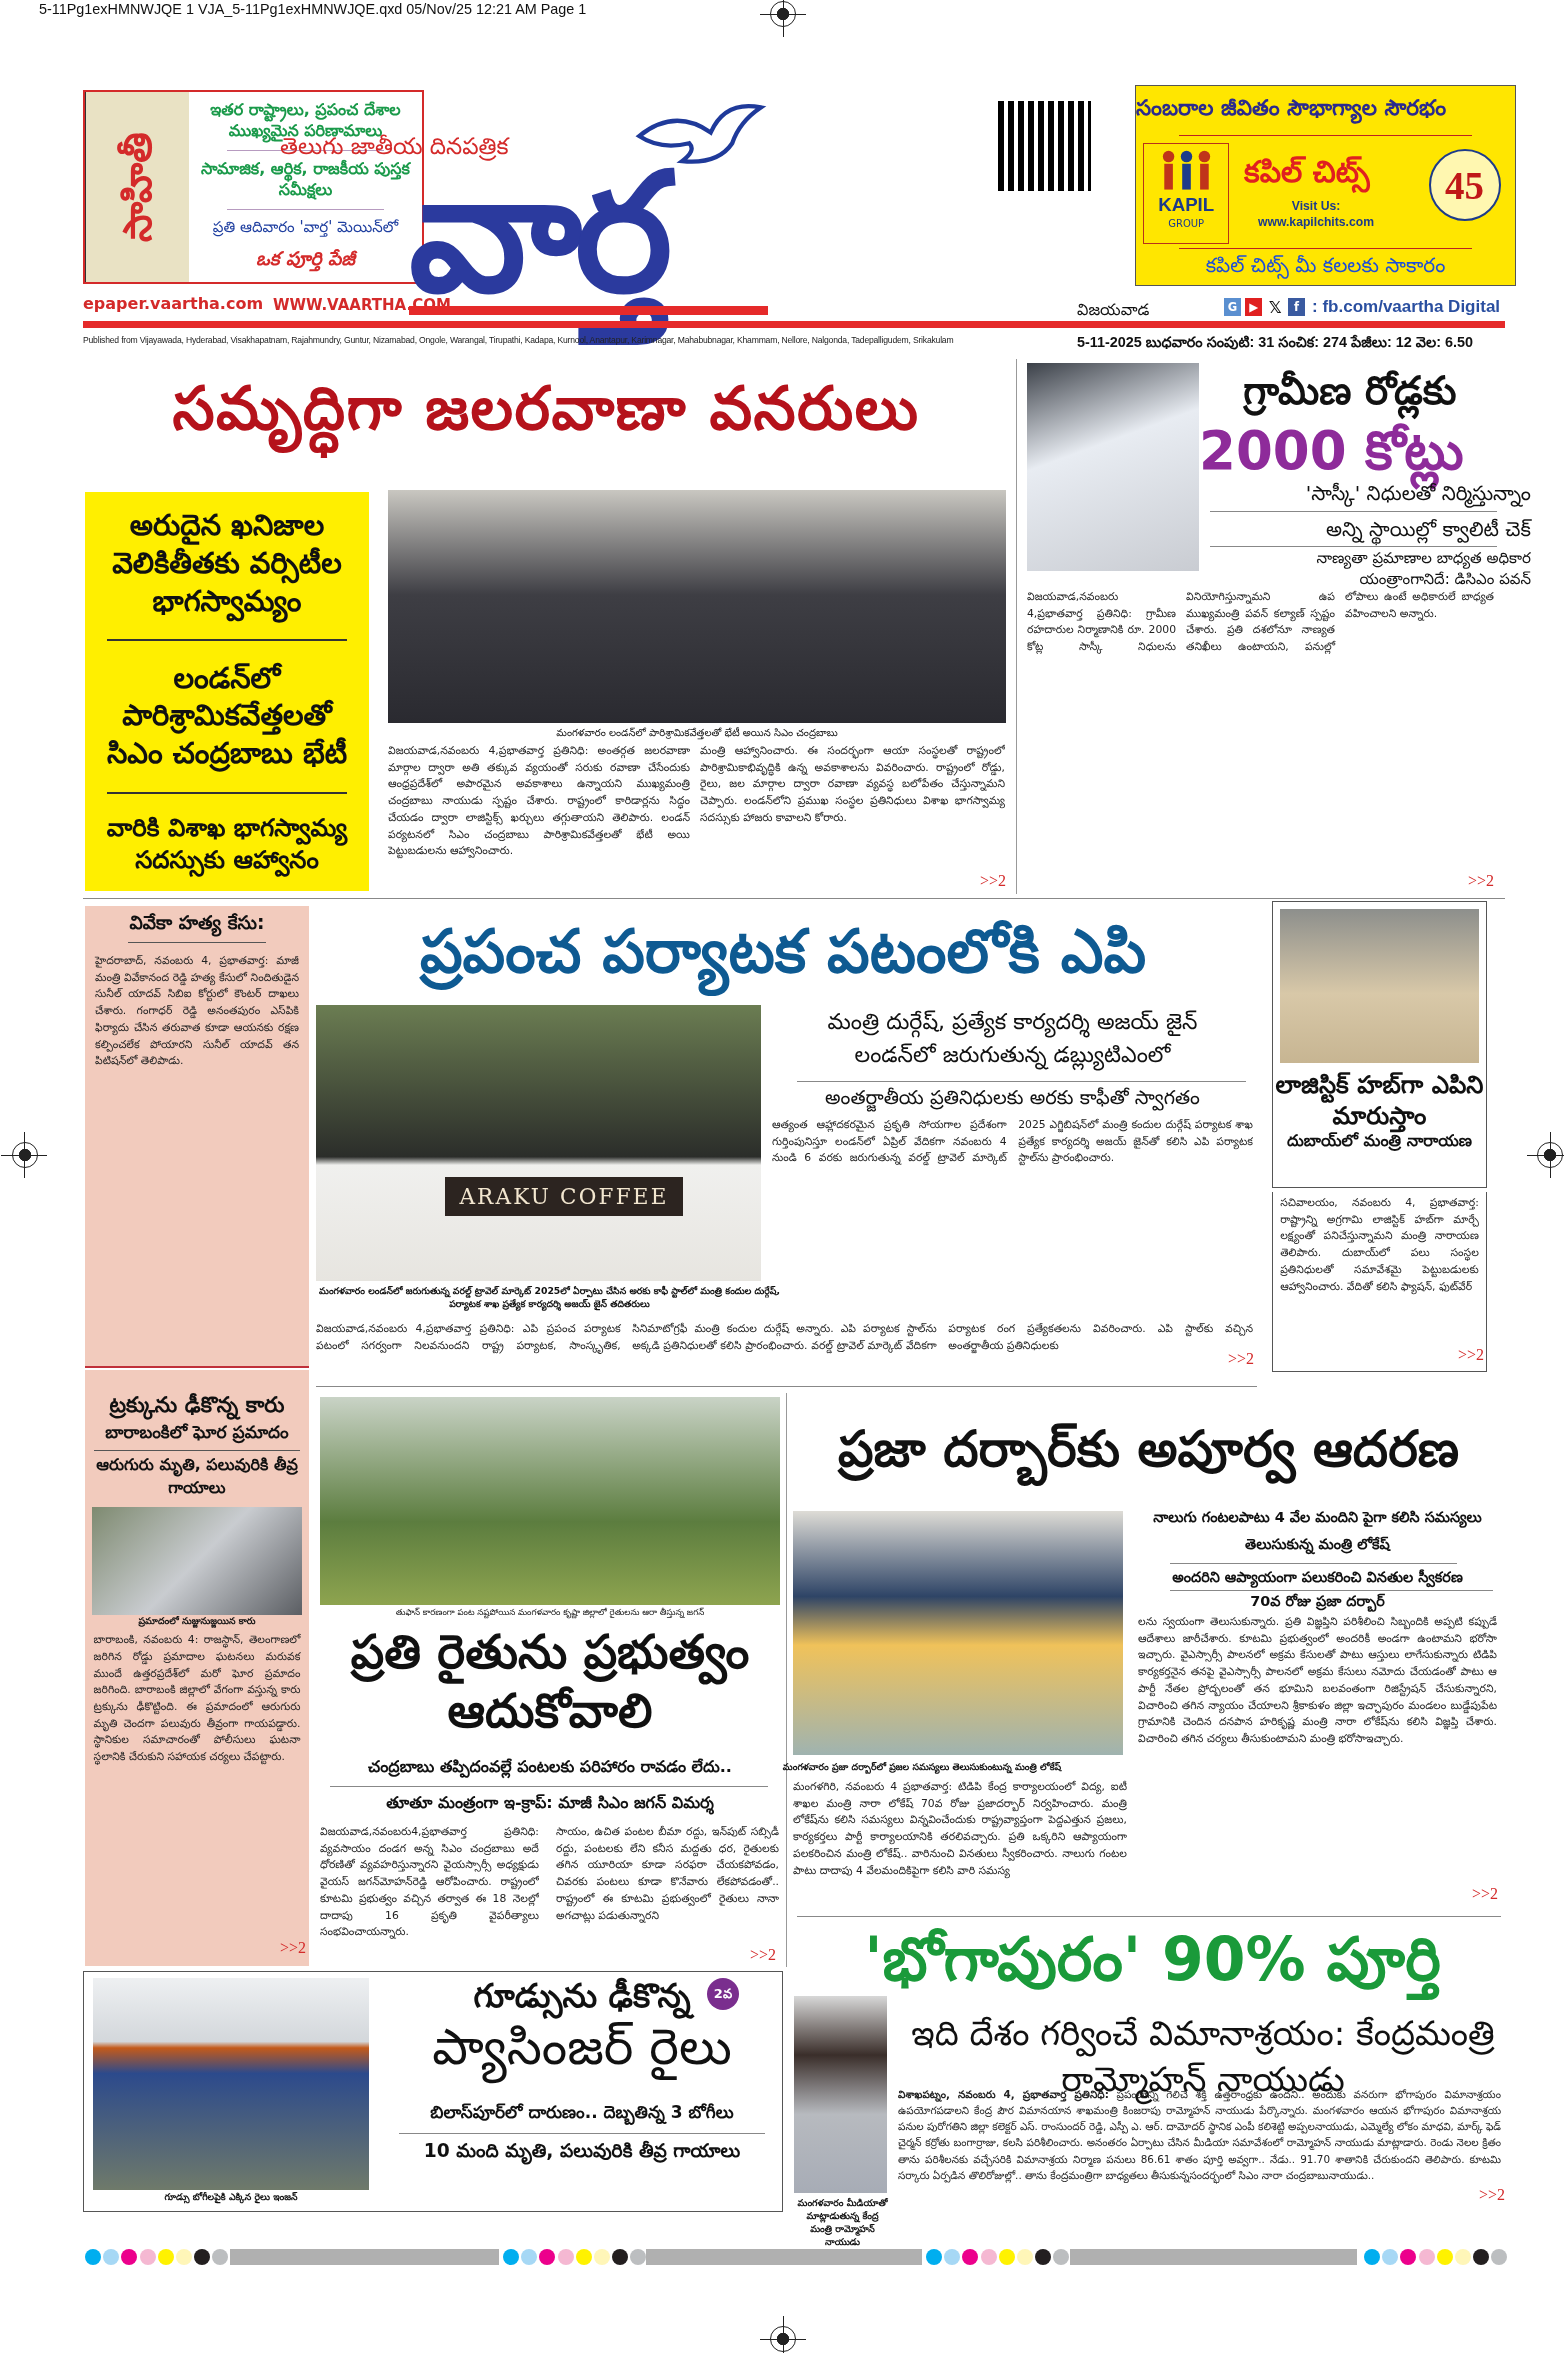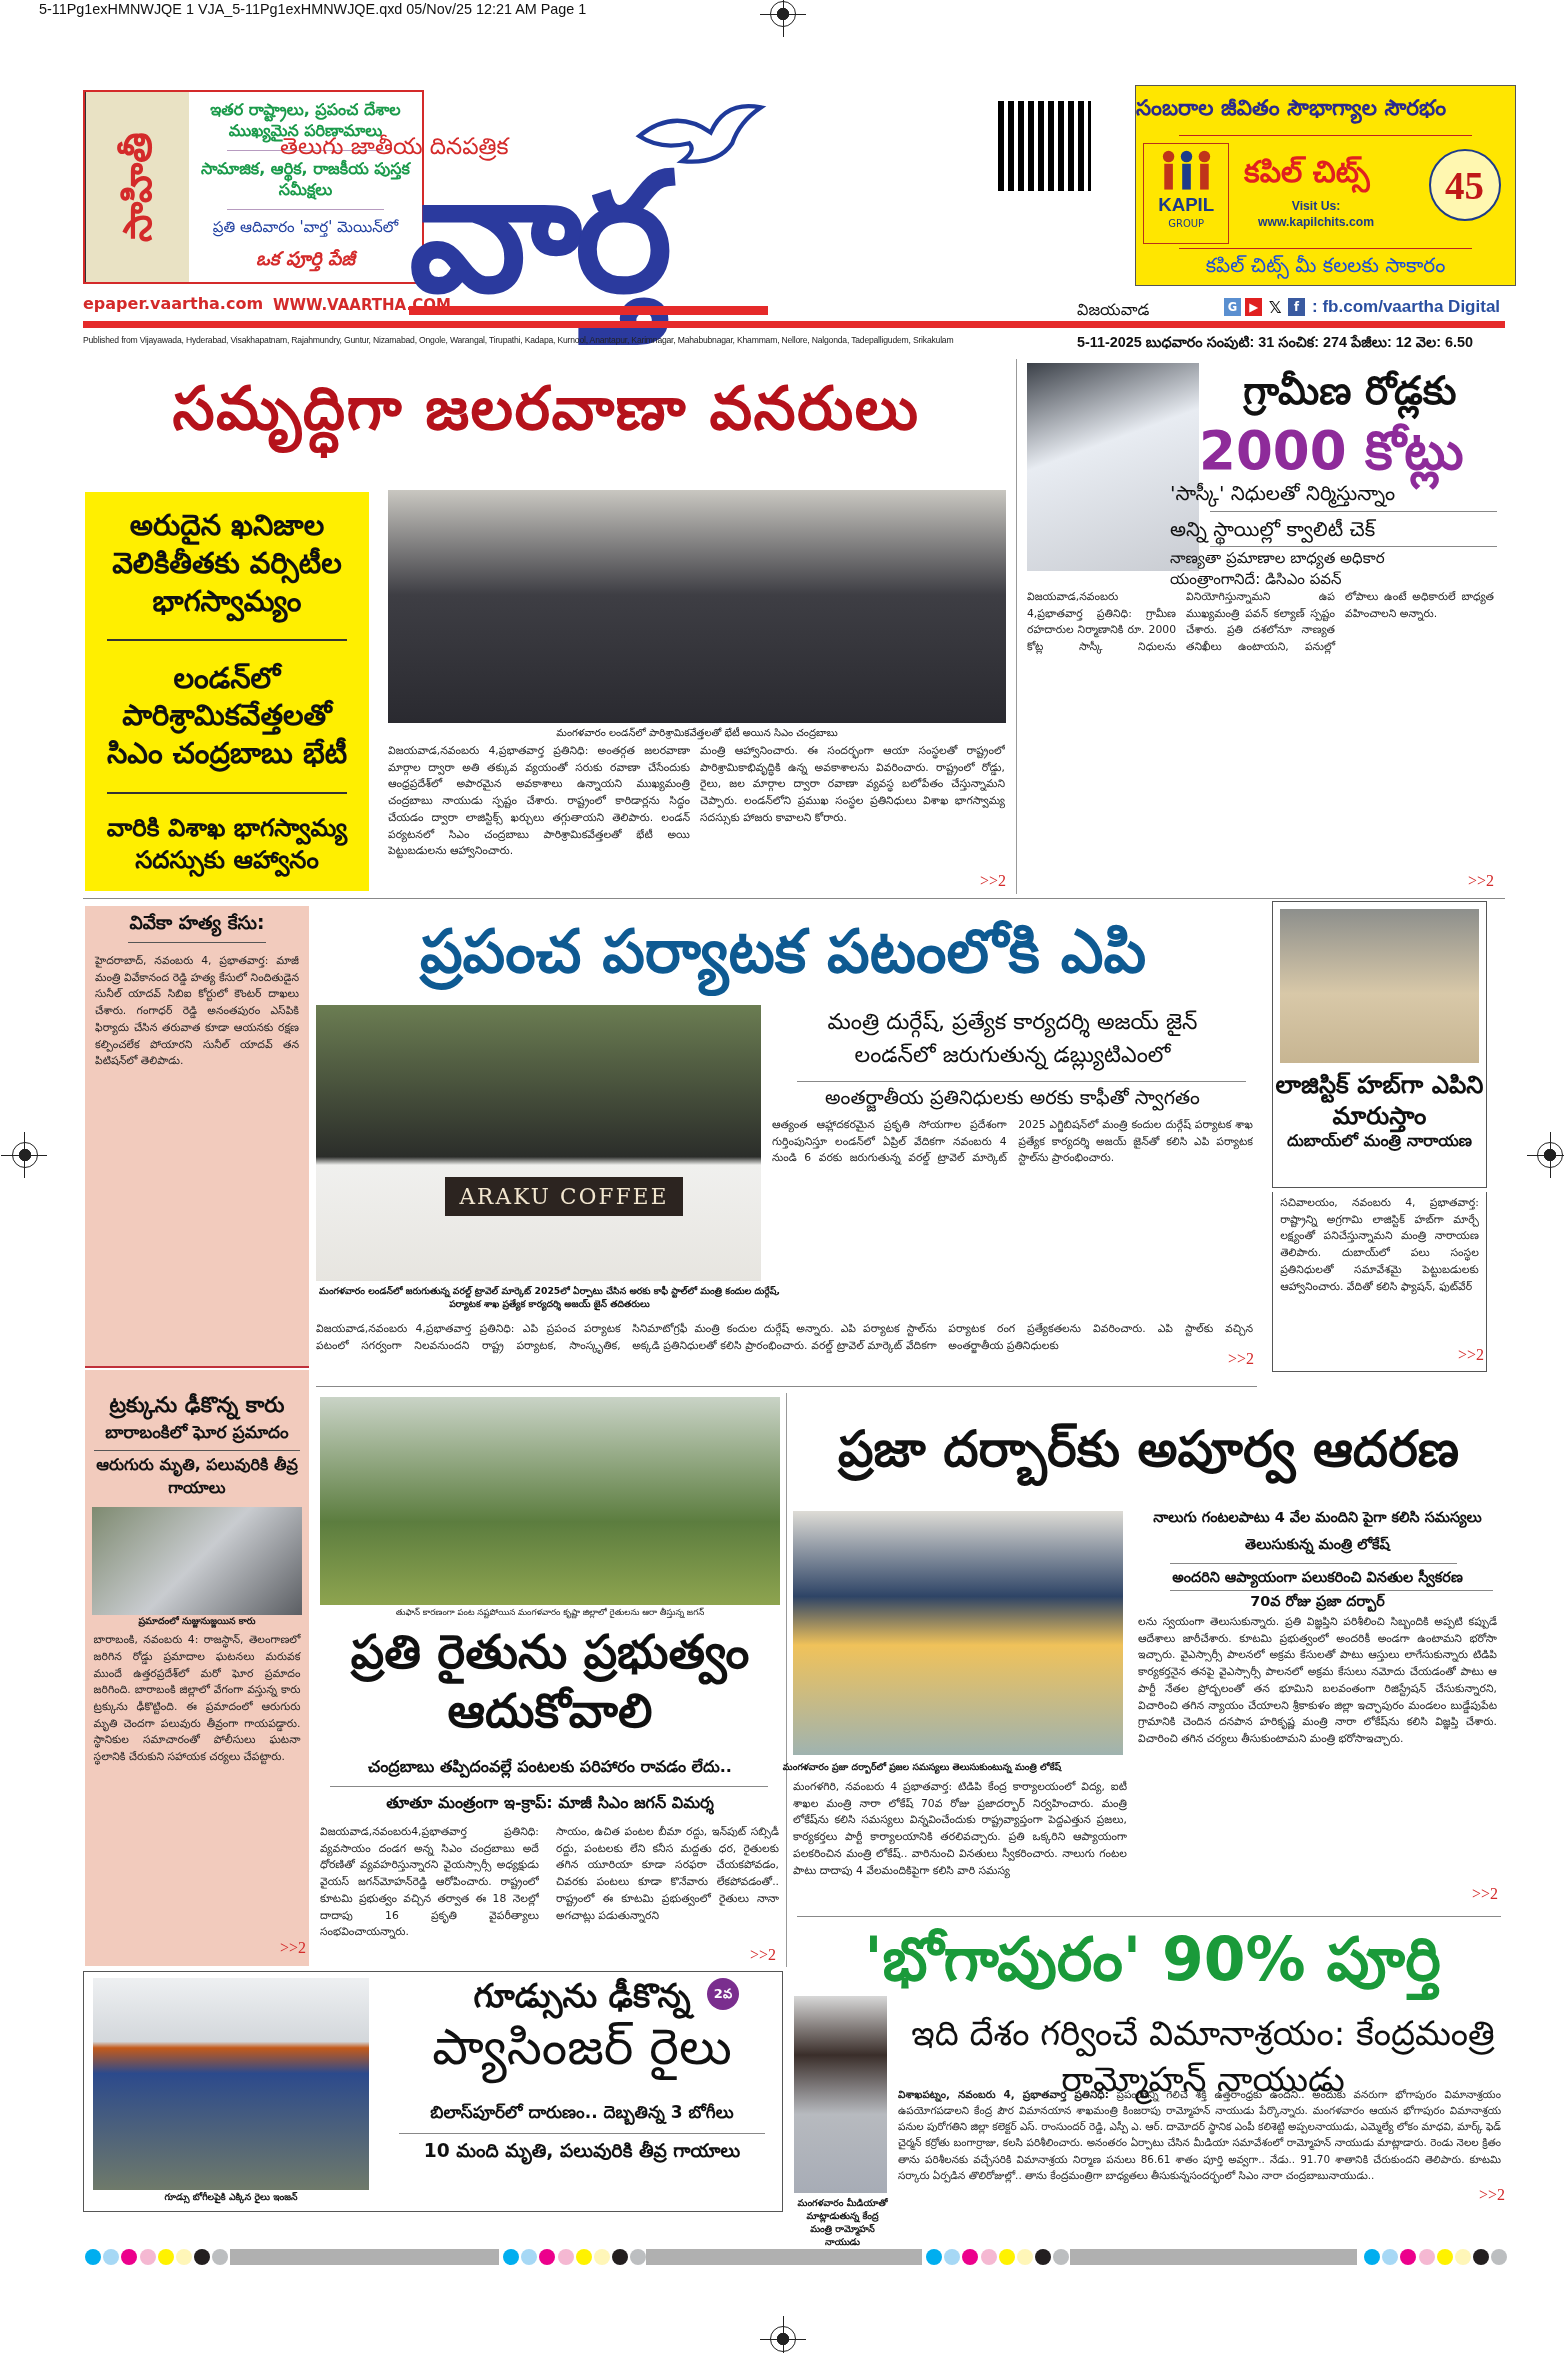--- a/index.html
+++ b/index.html
@@ -48,21 +48,21 @@
 .yellow .s{font-weight:bold;font-size:24.4px;line-height:1.3}
 .yellow hr{border:none;border-top:2.2px solid #333;margin:2.9px 14.4px}
 .cap{font-size:10px;text-align:center;font-weight:bold}
 .body{font-size:10.8px;line-height:1.55;color:#222;text-align:justify;overflow:hidden}
 .body b{font-weight:bold}
 .more{color:#d42a2a;font-family:"Liberation Serif",serif;font-size:16px}
 .vline{background:#999;width:0.7px}
 .hline{background:#888;height:1.4px}
 .rt-hl1{left:1199px;top:368px;font-size:39px;font-weight:bold;text-align:center;width:302px}
 .rt-hl2{left:1199px;top:420px;font-size:53px;font-weight:bold;color:#8e2b9a;text-align:left;width:309px}
-.rt-sub{left:1170px;width:302px;text-align:left;font-size:20px}
+.rt-sub{left:1229px;width:302px;text-align:right;font-size:20px}
 .pink{background:#f2cbbd}
 .blue-hl{left:309px;top:916px;width:948px;text-align:center;color:#0e5a92;font-weight:bold;font-size:60px}
 .dec-sub{text-align:center;font-size:23px;font-weight:bold}
 .box-right{left:1272px;top:901px;width:215px;height:287px;border:1.4px solid #555;text-align:center}
 .green-hl{left:797px;top:1924px;width:711px;text-align:center;color:#1a9a3a;font-weight:bold;font-size:60px}
 .black-hl{text-align:center;font-weight:bold;color:#111}
 .colorbar{display:flex;gap:2.2px;align-items:center}
 .dot{width:16px;height:16px;border-radius:50%}
 .gray{height:16px;background:#b0b0b0}
 </style>

